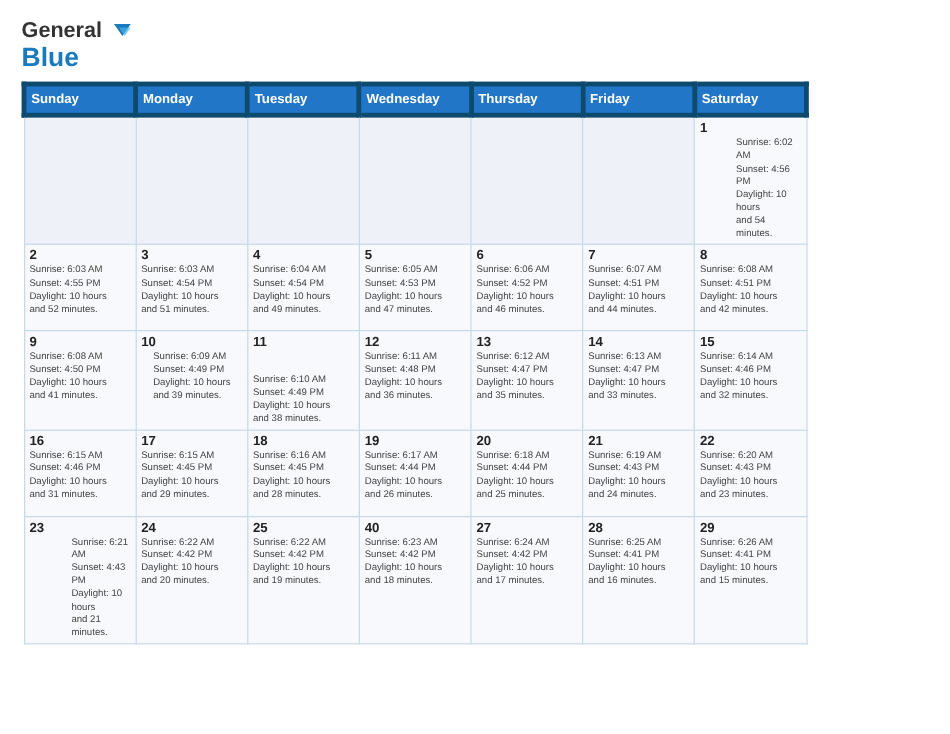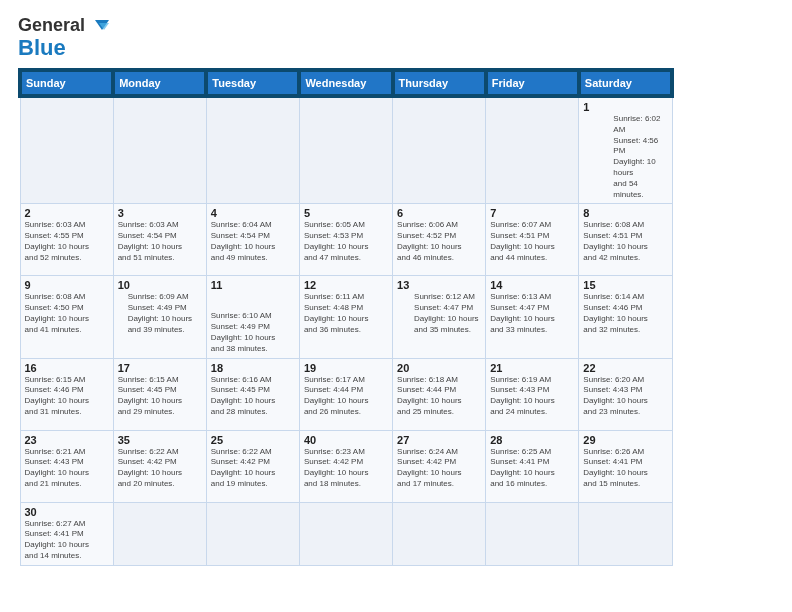--- a/index.html
+++ b/index.html
@@ -208,21 +208,21 @@
           </td>
           <td>
             <span class="day-number">12</span>
             <div class="day-info" style="white-space: pre-line;">Sunrise: 6:11 AM
 Sunset: 4:48 PM
 Daylight: 10 hours
 and 36 minutes.</div>
           </td>
           <td>
             <span class="day-number">13</span>
-            <div class="day-info" style="white-space: pre-line; margin-left: 17px;">Sunrise: 6:12 AM
+            <div class="day-info" style="white-space: pre-line;">Sunrise: 6:12 AM
 Sunset: 4:47 PM
 Daylight: 10 hours
 and 35 minutes.</div>
           </td>
           <td>
             <span class="day-number">14</span>
             <div class="day-info" style="white-space: pre-line;">Sunrise: 6:13 AM
 Sunset: 4:47 PM
 Daylight: 10 hours
 and 33 minutes.</div>
@@ -282,27 +282,27 @@
             <span class="day-number">22</span>
             <div class="day-info" style="white-space: pre-line;">Sunrise: 6:20 AM
 Sunset: 4:43 PM
 Daylight: 10 hours
 and 23 minutes.</div>
           </td>
         </tr>
         <tr>
           <td>
             <span class="day-number">23</span>
-            <div class="day-info" style="white-space: pre-line;">Sunrise: 6:21 AM
+            <div class="day-info" style="white-space: pre-line; margin-left: 35px;">Sunrise: 6:21 AM
 Sunset: 4:43 PM
 Daylight: 10 hours
 and 21 minutes.</div>
           </td>
           <td>
-            <span class="day-number">35</span>
+            <span class="day-number">24</span>
             <div class="day-info" style="white-space: pre-line;">Sunrise: 6:22 AM
 Sunset: 4:42 PM
 Daylight: 10 hours
 and 20 minutes.</div>
           </td>
           <td>
             <span class="day-number">25</span>
             <div class="day-info" style="white-space: pre-line;">Sunrise: 6:22 AM
 Sunset: 4:42 PM
 Daylight: 10 hours
@@ -329,31 +329,16 @@
 Daylight: 10 hours
 and 16 minutes.</div>
           </td>
           <td>
             <span class="day-number">29</span>
             <div class="day-info" style="white-space: pre-line;">Sunrise: 6:26 AM
 Sunset: 4:41 PM
 Daylight: 10 hours
 and 15 minutes.</div>
           </td>
-        </tr>
-        <tr class="last-row">
-          <td>
-            <span class="day-number">30</span>
-            <div class="day-info" style="white-space: pre-line;">Sunrise: 6:27 AM
-Sunset: 4:41 PM
-Daylight: 10 hours
-and 14 minutes.</div>
-          </td>
-          <td class="empty"></td>
-          <td class="empty"></td>
-          <td class="empty"></td>
-          <td class="empty"></td>
-          <td class="empty"></td>
-          <td class="empty"></td>
         </tr>
       </tbody>
   </table>
 </div>
 
 </body></html>

